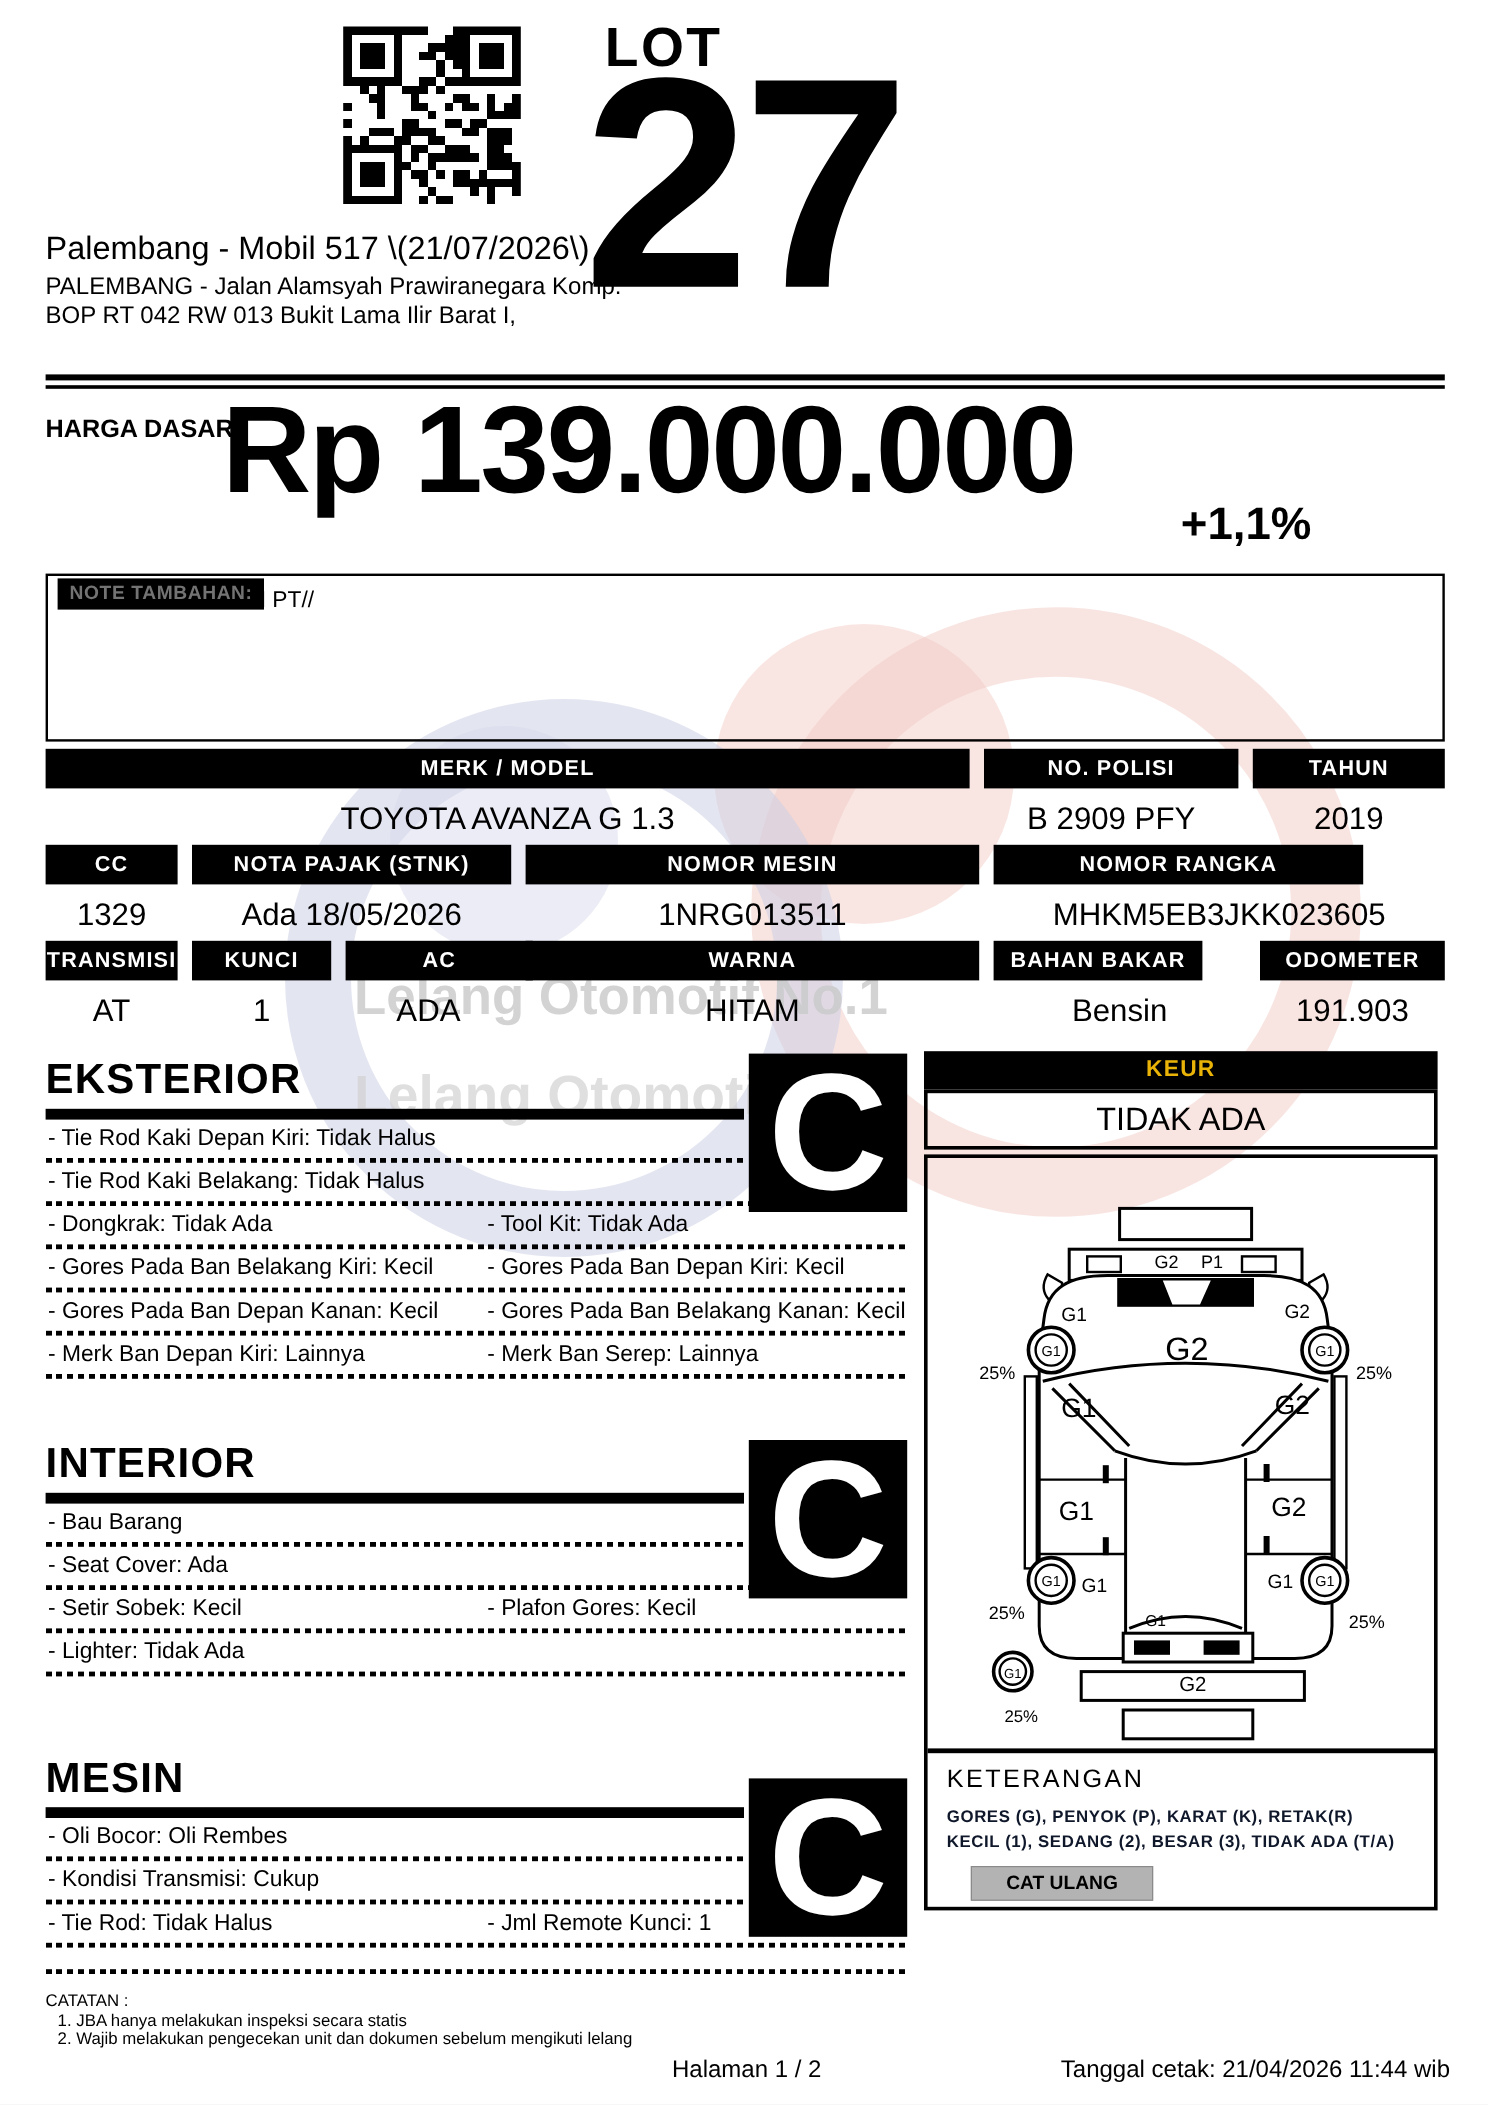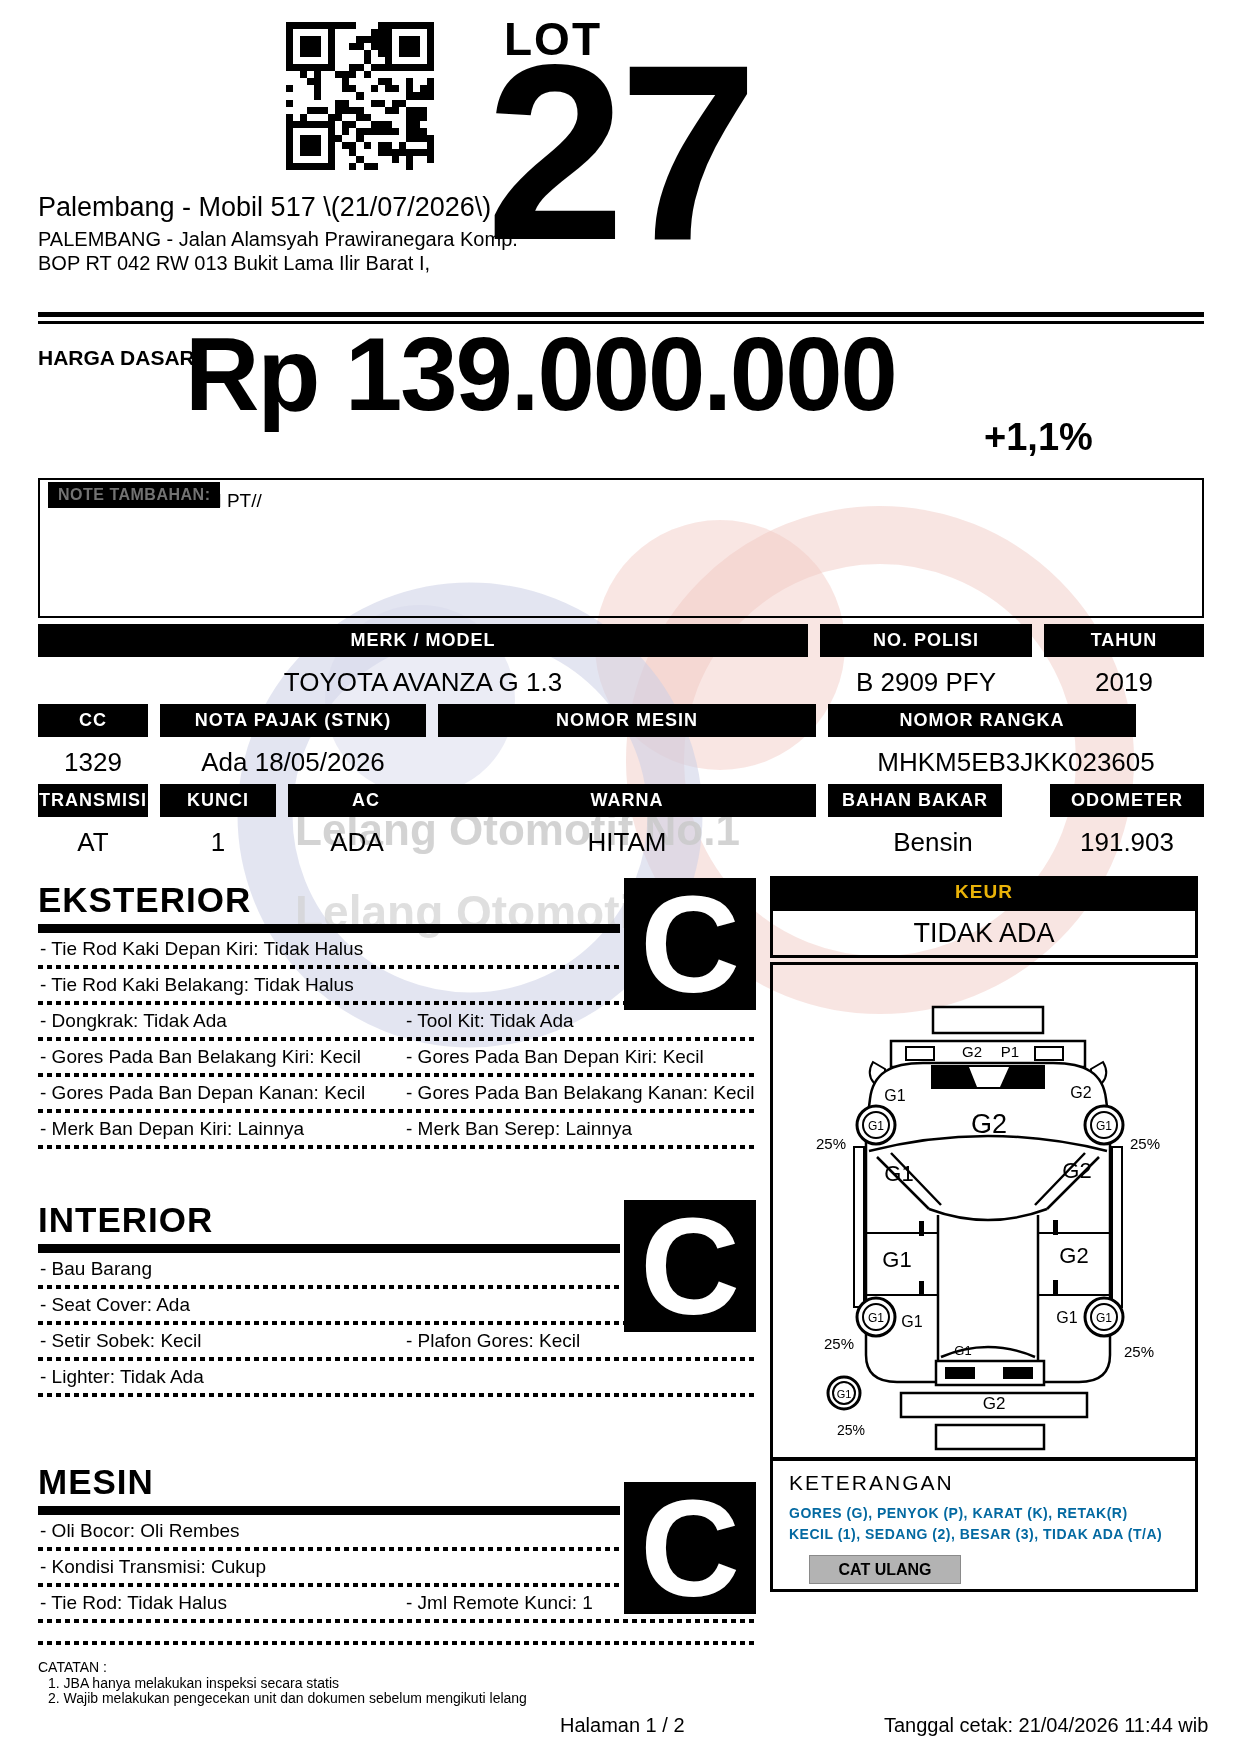--- a/index.html
+++ b/index.html
@@ -48,21 +48,21 @@
 
   
   #keur-bar{left:770px;top:876px;width:428px;height:32px;background:#000;color:#eab308;font-weight:bold;
             font-size:19px;text-align:center;line-height:32px;letter-spacing:1px;}
   #keur-value-box{left:770px;top:908px;width:428px;height:50px;border:3px solid #000;box-sizing:border-box;
             font-size:27px;text-align:center;line-height:44px;}
   #right-box{left:770px;top:962px;width:428px;height:630px;border:3px solid #000;box-sizing:border-box;}
   #diagram-area{position:relative;height:492px;}
   #keterangan{border-top:4px solid #000;padding:10px 16px 0 16px;}
   #ket-title{font-size:21px;letter-spacing:2px;margin-bottom:8px;}
-  .ket-line{font-size:14px;font-weight:bold;letter-spacing:.5px;line-height:21px;color:#0369a1;}
+  .ket-line{font-size:14px;font-weight:bold;letter-spacing:.5px;line-height:21px;color:#0f172a;}
   #cat-ulang{margin:10px 0 0 20px;width:150px;height:27px;background:#b3b3b3;border:1px solid #8a8a8a;
              font-size:16px;font-weight:bold;text-align:center;line-height:27px;}
 
   
   #catatan{left:38px;top:1660px;font-size:14px;line-height:15.5px;}
   #catatan .c-item{margin-left:10px;}
   #footer-page{left:560px;top:1714px;font-size:20px;}
   #footer-date{left:884px;top:1714px;font-size:20px;}
 </style>
 </head>
@@ -238,20 +238,21 @@
   <div class="abs val" style="left:38px;top:660px;width:770px;">TOYOTA AVANZA G 1.3</div>
   <div class="abs val" style="left:820px;top:660px;width:212px;">B 2909 PFY</div>
   <div class="abs val" style="left:1044px;top:660px;width:160px;">2019</div>
 
   <div class="abs hdr" style="left:38px;top:704px;width:110px;">CC</div>
   <div class="abs hdr" style="left:160px;top:704px;width:266px;">NOTA PAJAK (STNK)</div>
   <div class="abs hdr" style="left:438px;top:704px;width:378px;">NOMOR MESIN</div>
   <div class="abs hdr" style="left:828px;top:704px;width:308px;">NOMOR RANGKA</div>
   <div class="abs val" style="left:38px;top:740px;width:110px;">1329</div>
   <div class="abs val" style="left:160px;top:740px;width:266px;">Ada 18/05/2026</div>
+  <div class="abs val" style="left:438px;top:740px;width:378px;">1NRG013511</div>
   <div class="abs val" style="left:828px;top:740px;width:376px;">MHKM5EB3JKK023605</div>
 
   <div class="abs hdr" style="left:38px;top:784px;width:110px;">TRANSMISI</div>
   <div class="abs hdr" style="left:160px;top:784px;width:116px;">KUNCI</div>
   <div class="abs hdr" style="left:288px;top:784px;width:156px;">AC</div>
   <div class="abs hdr" style="left:438px;top:784px;width:378px;">WARNA</div>
   <div class="abs hdr" style="left:828px;top:784px;width:174px;">BAHAN BAKAR</div>
   <div class="abs hdr" style="left:1050px;top:784px;width:154px;">ODOMETER</div>
   <div class="abs val" style="left:38px;top:820px;width:110px;">AT</div>
   <div class="abs val" style="left:160px;top:820px;width:116px;">1</div>

